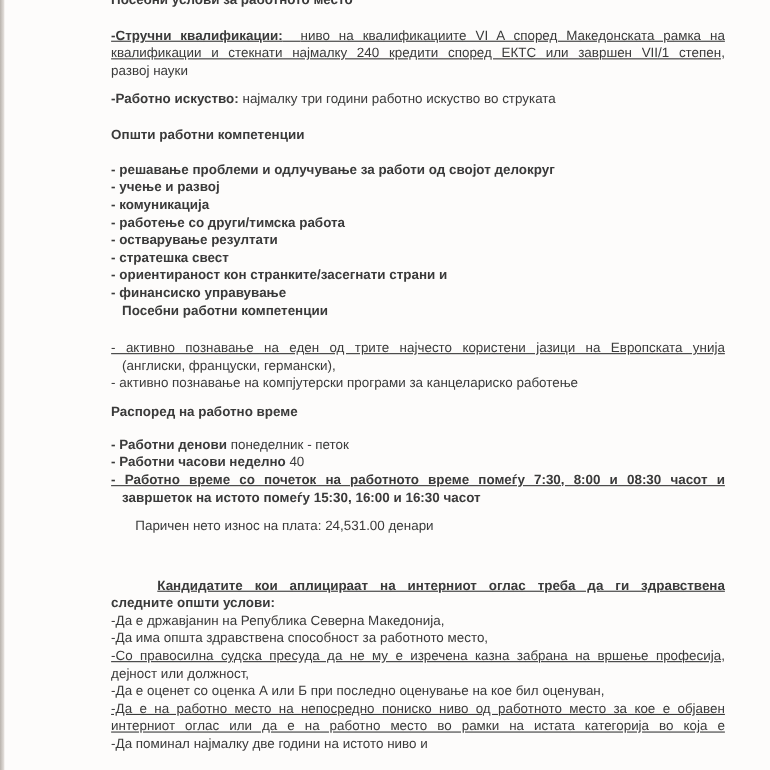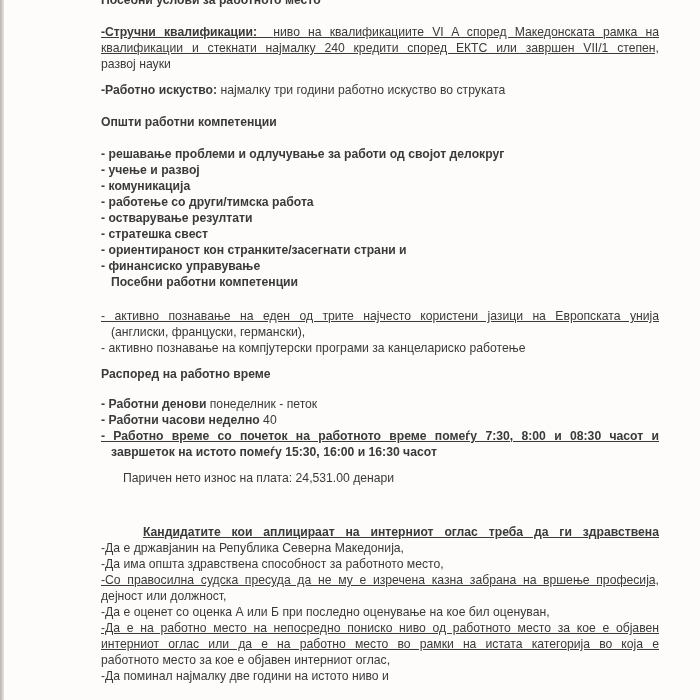--- a/index.html
+++ b/index.html
@@ -71,25 +71,25 @@
     <div class="line"><span class="b">- Работни денови</span><span> понеделник - петок</span></div>
     <div class="line"><span class="b">- Работни часови неделно</span><span> 40</span></div>
     <div class="line just b">- Работно време со почеток на работното време помеѓу 7:30, 8:00 и 08:30 часот и</div>
     <div class="line b indent">завршеток на истото помеѓу 15:30, 16:00 и 16:30 часот</div>
   </div>
 
   <div class="blk line" style="top:478px; padding-left:22px;">Паричен нето износ на плата: 24,531.00 денари</div>
 
   <div class="blk" style="top:532px;">
     <div class="line just b" style="padding-left:42px;">Кандидатите кои аплицираат на интерниот оглас треба да ги здравствена</div>
+    <div class="line b">следните општи услови:</div>
     <div class="line">-Да е државјанин на Република Северна Македонија,</div>
     <div class="line">-Да има општа здравствена способност за работното место,</div>
     <div class="line just">-Со правосилна судска пресуда да не му е изречена казна забрана на вршење професија,</div>
     <div class="line">дејност или должност,</div>
     <div class="line">-Да е оценет со оценка А или Б при последно оценување на кое бил оценуван,</div>
     <div class="line just">-Да е на работно место на непосредно пониско ниво од работното место за кое е објавен</div>
     <div class="line just">интерниот оглас или да е на работно место во рамки на истата категорија во која е</div>
-    <div class="line">работното место за кое е објавен интерниот оглас,</div>
     <div class="line">-Да поминал најмалку две години на истото ниво и</div>
 
   </div>
 
 </div>
 
 </body></html>

